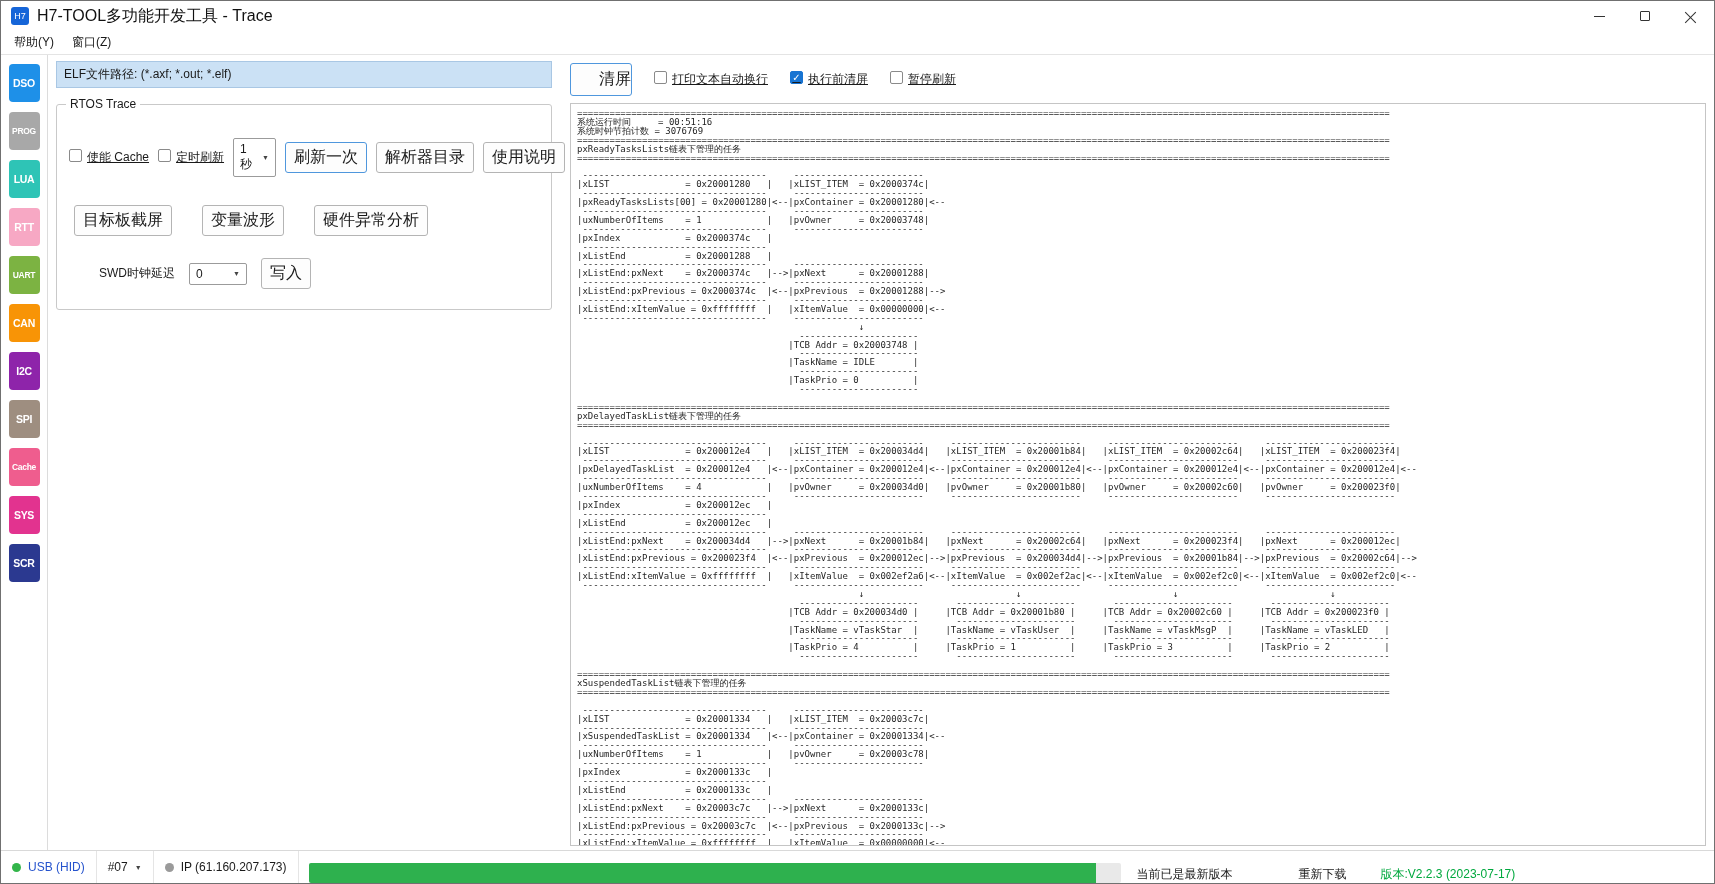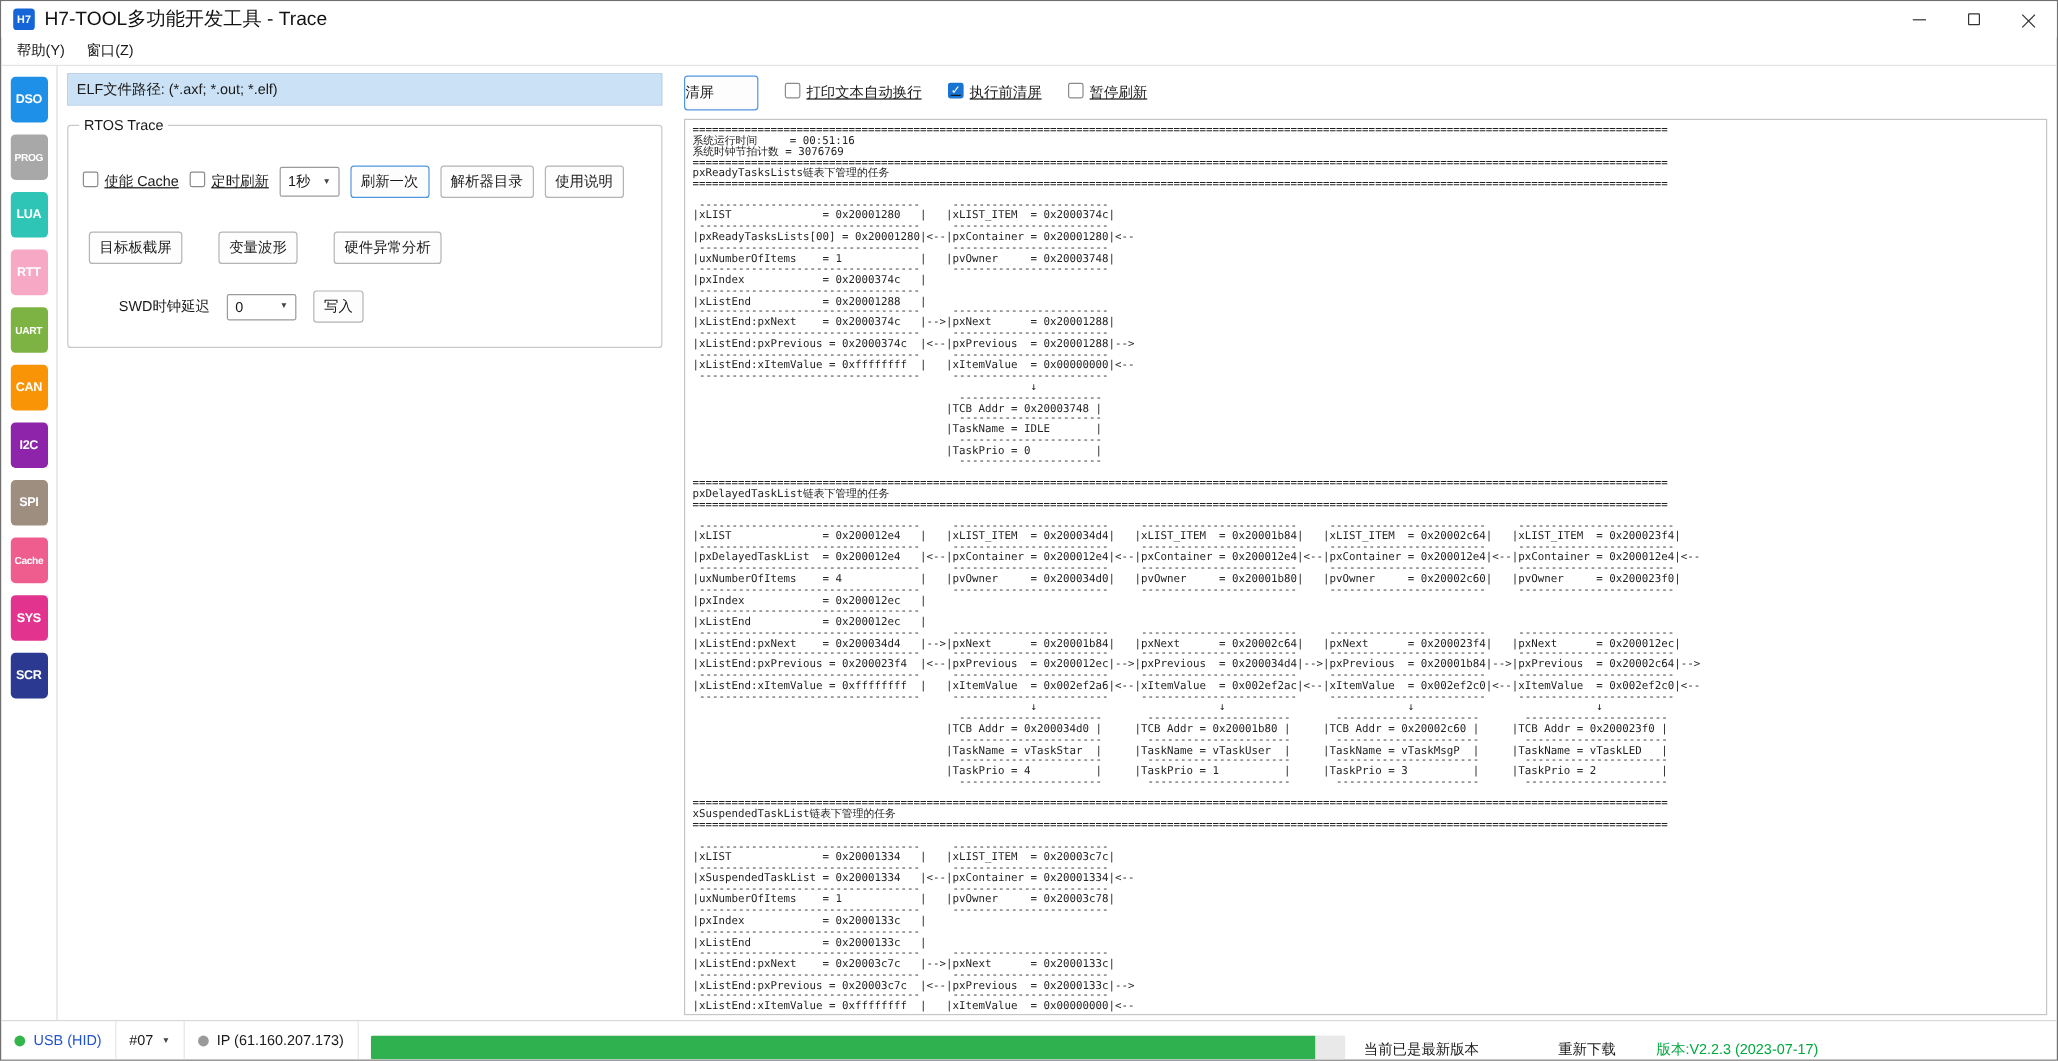--- a/index.html
+++ b/index.html
@@ -2,21 +2,21 @@
 <html><head>
 <meta charset="utf-8">
 <style>
   * { margin:0; padding:0; box-sizing:border-box; }
   html,body { width:1715px; height:884px; }
   body { font-family:"Liberation Sans","DejaVu Sans",sans-serif; font-size:12px; color:#1a1a1a; background:#8a8a8a; }
   .window { width:1715px; height:884px; background:#fff; border:1px solid #707070; display:flex; flex-direction:column; overflow:hidden; }
 
   
   .titlebar { height:30px; display:flex; align-items:center; padding-left:10px; gap:8px; flex:0 0 auto; background:#fff; }
-  .app-icon { width:18px; height:18px; background:#1565d8; color:#fff; font-size:9px; font-weight:bold; display:flex; align-items:center; justify-content:center; border-radius:3px; flex:0 0 auto; }
+  .app-icon { width:18px; height:18px; background:#1565d8; color:#fff; font-size:9px; font-weight:normal; display:flex; align-items:center; justify-content:center; border-radius:3px; flex:0 0 auto; }
   .title { font-size:16px; color:#111; }
   .win-controls { margin-left:auto; display:flex; height:100%; }
   .win-btn { width:46px; height:100%; display:flex; align-items:center; justify-content:center; cursor:default; }
   .glyph-min { width:11px; height:1px; background:#333; display:block; }
   .glyph-max { width:10px; height:10px; border:1px solid #333; border-radius:1px; display:block; }
   .glyph-close { position:relative; width:12px; height:12px; display:block; }
   .glyph-close::before,.glyph-close::after { content:""; position:absolute; left:5px; top:0; width:1px; height:15px; background:#333; }
   .glyph-close::before { transform:rotate(45deg); }
   .glyph-close::after { transform:rotate(-45deg); }
 
@@ -29,21 +29,21 @@
   .rail { width:47px; border-right:1px solid #dcdcdc; display:flex; flex-direction:column; align-items:center; padding-top:9px; gap:10px; flex:0 0 auto; }
   .rail-item { width:31px; height:38px; border-radius:4px; color:#fff; font-weight:bold; font-size:10.5px; display:flex; align-items:center; justify-content:center; letter-spacing:-0.3px; cursor:default; }
   .rail-item.small { font-size:8.5px; }
 
   .left-panel { width:512px; flex:0 0 auto; padding:6px 8px; }
   .elf-box { border:1px solid #a9c7e4; background:#e1edf9; }
   .elf-header { background:#cbe1f5; padding:4px 7px; }
   .elf-body { display:flex; gap:6px; padding:6px; align-items:stretch; }
   .path-input { flex:1; background:#fff; border:2px solid #3a86d8; padding:3px 6px; line-height:1.4; word-break:break-all; min-height:42px; }
   .elf-buttons { display:flex; flex-direction:column; gap:5px; width:66px; }
-  .btn { background:#fdfdfd; border:1px solid #b4b4b4; border-radius:3px; font-size:12px; padding:4px 8px; text-align:left; white-space:nowrap; cursor:default; }
+  .btn { background:#fdfdfd; border:1px solid #b4b4b4; border-radius:3px; font-size:16px; padding:4px 8px; text-align:right; white-space:nowrap; cursor:default; }
   .btn.accent { border-color:#4f97dd; }
 
   .rtos-group { position:relative; border:1px solid #c9c9c9; border-radius:3px; margin-top:16px; padding:18px 10px 20px 12px; }
   .group-legend { position:absolute; top:-8px; left:9px; background:#fff; padding:0 4px; }
   .os-row { display:flex; align-items:center; gap:9px; font-size:12.5px; }
   .os-blue { color:#2341cd; }
   .compiler-label { margin-left:36px; }
   .ctl-row { display:flex; align-items:center; gap:9px; margin-top:15px; flex-wrap:nowrap; }
   .chk { display:inline-flex; align-items:flex-start; gap:5px; white-space:nowrap; cursor:default;text-decoration:underline; }
   .chk .box { width:13px; height:13px; border:1px solid #8a8a8a; background:#fff; display:inline-flex; align-items:center; justify-content:center; border-radius:2px; flex:0 0 auto; }

